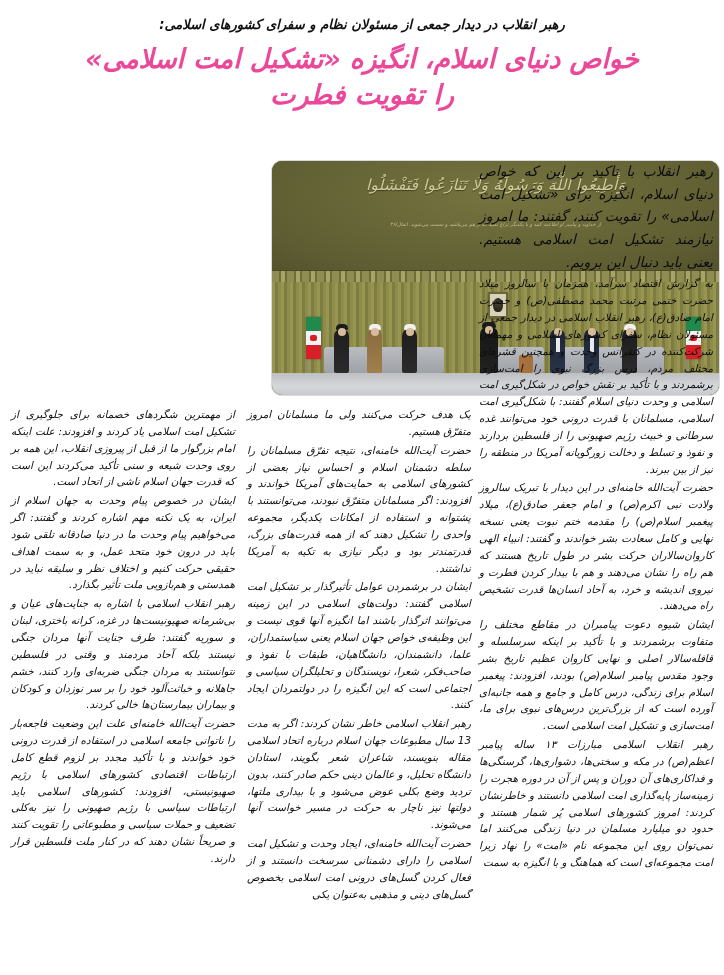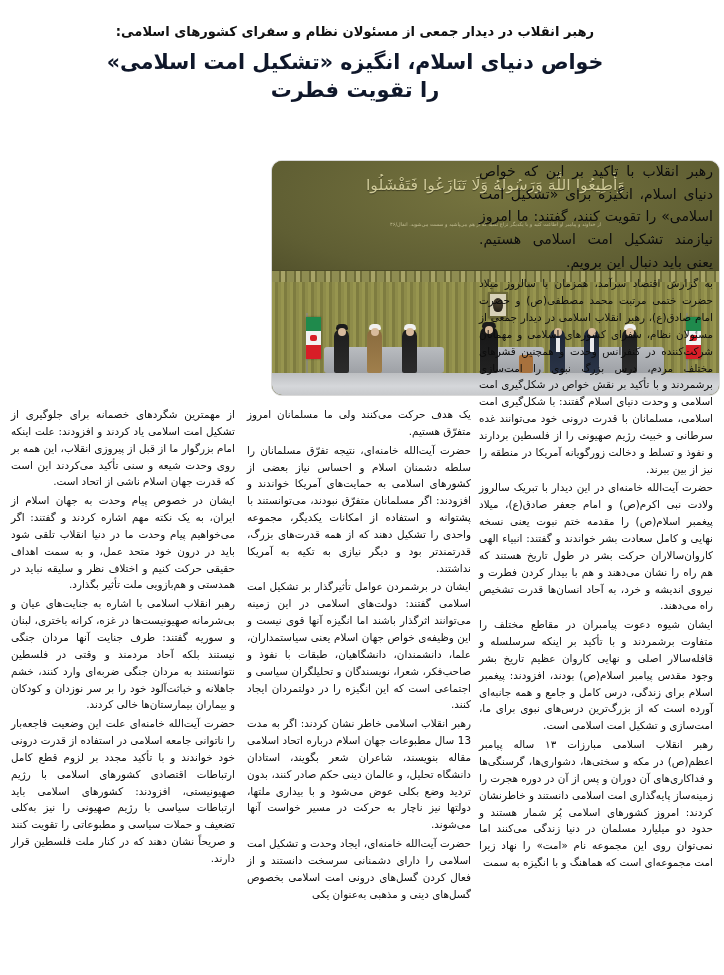--- a/index.html
+++ b/index.html
@@ -9,21 +9,22 @@
     background:#ffffff;
     font-family:"DejaVu Sans","Liberation Sans",sans-serif;
     overflow:hidden;
     position:relative;
     color:#000;
   }
   .page{
     position:relative;
     width:724px;height:975px;
     box-sizing:border-box;
-    padding:7px;
+    padding:0;
+    font-style:italic;
   }
 
   
   .masthead{
     width:724px;
     padding:14px 30px 4px 30px;
     box-sizing:border-box;
     text-align:center;
   }
   .kicker{
@@ -31,24 +32,24 @@
     line-height:1.5;
     font-weight:600;
     letter-spacing:0px;
     color:#111;
     direction:rtl;
     white-space:nowrap;
     transform:scaleX(0.97);
   }
   .headline{
     margin-top:7px;
-    font-size:21px;
+    font-size:27px;
     font-weight:bold;
     line-height:1.34;
-    color:#0f172a;
+    color:#ec4899;
     direction:rtl;
     letter-spacing:-0.5px;
   }
   .headline .hl-line{display:block;white-space:nowrap;}
   .headline .hl-line.l1{transform:scaleX(0.98);}
 
   
   .content{
     position:absolute;
     top:158px;left:0;
@@ -313,19 +314,19 @@
     <div class="col col-mid">
       <p>یک هدف حرکت می‌کنند ولی ما مسلمانان امروز متفرّق هستیم.</p>
       <p>حضرت آیت‌الله خامنه‌ای، نتیجه تفرّق مسلمانان را سلطه دشمنان اسلام و احساس نیاز بعضی از کشورهای اسلامی به حمایت‌های آمریکا خواندند و افزودند: اگر مسلمانان متفرّق نبودند، می‌توانستند با پشتوانه و استفاده از امکانات یکدیگر، مجموعه واحدی را تشکیل دهند که از همه قدرت‌های بزرگ، قدرتمندتر بود و دیگر نیازی به تکیه به آمریکا نداشتند.</p>
       <p>ایشان در برشمردن عوامل تأثیرگذار بر تشکیل امت اسلامی گفتند: دولت‌های اسلامی در این زمینه می‌توانند اثرگذار باشند اما انگیزه آنها قوی نیست و این وظیفه‌ی خواص جهان اسلام یعنی سیاستمداران، علما، دانشمندان، دانشگاهیان، طبقات با نفوذ و صاحب‌فکر، شعرا، نویسندگان و تحلیلگران سیاسی و اجتماعی است که این انگیزه را در دولتمردان ایجاد کنند.</p>
       <p>رهبر انقلاب اسلامی خاطر نشان کردند: اگر به مدت 13 سال مطبوعات جهان اسلام درباره اتحاد اسلامی مقاله بنویسند، شاعران شعر بگویند، استادان دانشگاه تحلیل، و عالمان دینی حکم صادر کنند، بدون تردید وضع بکلی عوض می‌شود و با بیداری ملتها، دولتها نیز ناچار به حرکت در مسیر خواست آنها می‌شوند.</p>
       <p>حضرت آیت‌الله خامنه‌ای، ایجاد وحدت و تشکیل امت اسلامی را دارای دشمنانی سرسخت دانستند و از فعال کردن گسل‌های درونی امت اسلامی بخصوص گسل‌های دینی و مذهبی به‌عنوان یکی</p>
     </div>
 
     <div class="col col-left">
       <p>از مهمترین شگردهای خصمانه برای جلوگیری از تشکیل امت اسلامی یاد کردند و افزودند: علت اینکه امام بزرگوار ما از قبل از پیروزی انقلاب، این همه بر روی وحدت شیعه و سنی تأکید می‌کردند این است که قدرت جهان اسلام ناشی از اتحاد است.</p>
-      <p>ایشان در خصوص پیام وحدت به جهان اسلام از ایران، به یک نکته مهم اشاره کردند و گفتند: اگر می‌خواهیم پیام وحدت ما در دنیا انقلاب تلقی شود باید در درون خود متحد عمل، و به سمت اهداف حقیقی حرکت کنیم و اختلاف نظر و سلیقه نباید در همدستی و هم‌بازویی ملت تأثیر بگذارد.</p>
+      <p>ایشان در خصوص پیام وحدت به جهان اسلام از ایران، به یک نکته مهم اشاره کردند و گفتند: اگر می‌خواهیم پیام وحدت ما در دنیا صادقانه تلقی شود باید در درون خود متحد عمل، و به سمت اهداف حقیقی حرکت کنیم و اختلاف نظر و سلیقه نباید در همدستی و هم‌بازویی ملت تأثیر بگذارد.</p>
       <p>رهبر انقلاب اسلامی با اشاره به جنایت‌های عیان و بی‌شرمانه صهیونیست‌ها در غزه، کرانه باختری، لبنان و سوریه گفتند: طرف جنایت آنها مردان جنگی نیستند بلکه آحاد مردمند و وقتی در فلسطین نتوانستند به مردان جنگی ضربه‌ای وارد کنند، خشم جاهلانه و خباثت‌آلود خود را بر سر نوزدان و کودکان و بیماران بیمارستان‌ها خالی کردند.</p>
       <p>حضرت آیت‌الله خامنه‌ای علت این وضعیت فاجعه‌بار را ناتوانی جامعه اسلامی در استفاده از قدرت درونی خود خواندند و با تأکید مجدد بر لزوم قطع کامل ارتباطات اقتصادی کشورهای اسلامی با رژیم صهیونیستی، افزودند: کشورهای اسلامی باید ارتباطات سیاسی با رژیم صهیونی را نیز به‌کلی تضعیف و حملات سیاسی و مطبوعاتی را تقویت کنند و صریحاً نشان دهند که در کنار ملت فلسطین قرار دارند.</p>
     </div>
 
   </div>
 </div>
 
 </body></html>

